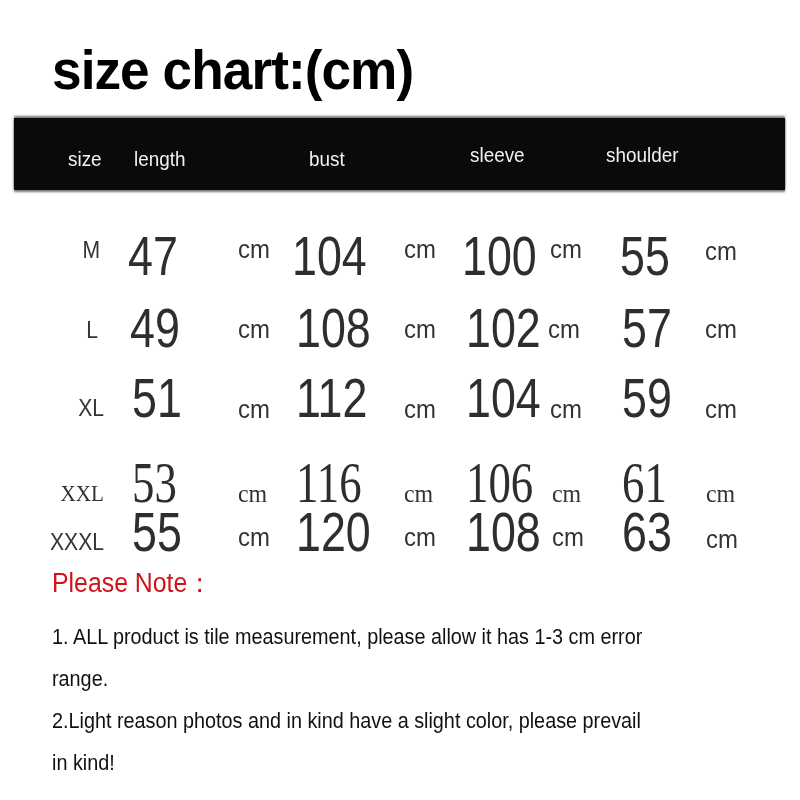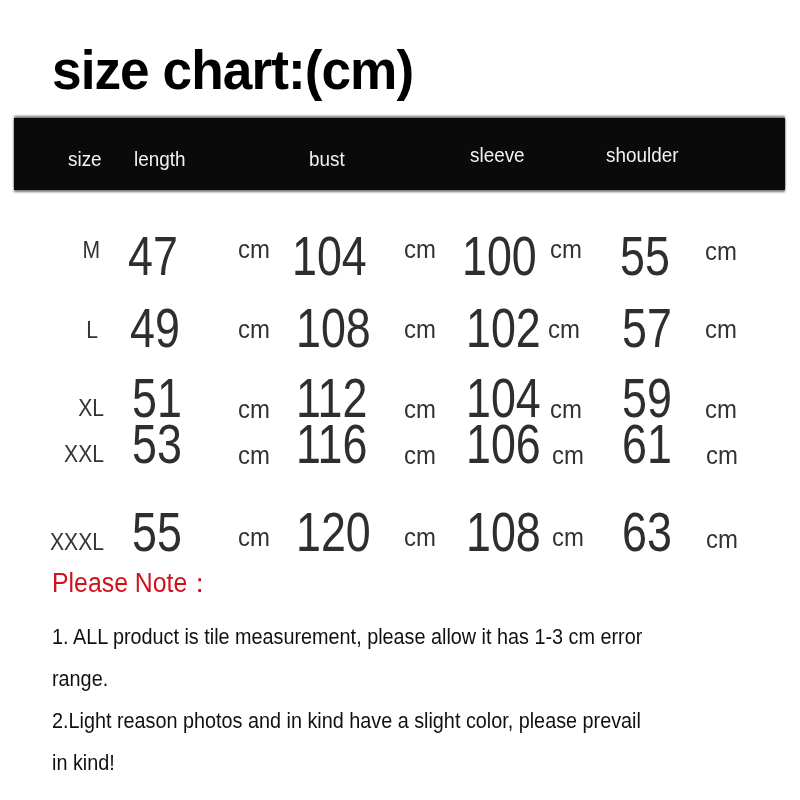--- a/index.html
+++ b/index.html
@@ -85,21 +85,21 @@
   <span class="num" style="left:132px; top:0px;">51</span>
   <span class="unit" style="left:238px; top:26px;">cm</span>
   <span class="num" style="left:296px; top:0px;">112</span>
   <span class="unit" style="left:404px; top:26px;">cm</span>
   <span class="num" style="left:466px; top:0px;">104</span>
   <span class="unit" style="left:550px; top:26px;">cm</span>
   <span class="num" style="left:622px; top:0px;">59</span>
   <span class="unit" style="left:705px; top:26px;">cm</span>
 </div>
 
-<div class="row" style="top:416px;">
+<div class="row" style="top:455px;font-family:Liberation Serif, serif;">
   <span class="size-label" style="left:4px; top:26px;">XXL</span>
   <span class="num" style="left:132px; top:0px;">53</span>
   <span class="unit" style="left:238px; top:26px;">cm</span>
   <span class="num" style="left:296px; top:0px;">116</span>
   <span class="unit" style="left:404px; top:26px;">cm</span>
   <span class="num" style="left:466px; top:0px;">106</span>
   <span class="unit" style="left:552px; top:26px;">cm</span>
   <span class="num" style="left:622px; top:0px;">61</span>
   <span class="unit" style="left:706px; top:26px;">cm</span>
 </div>

